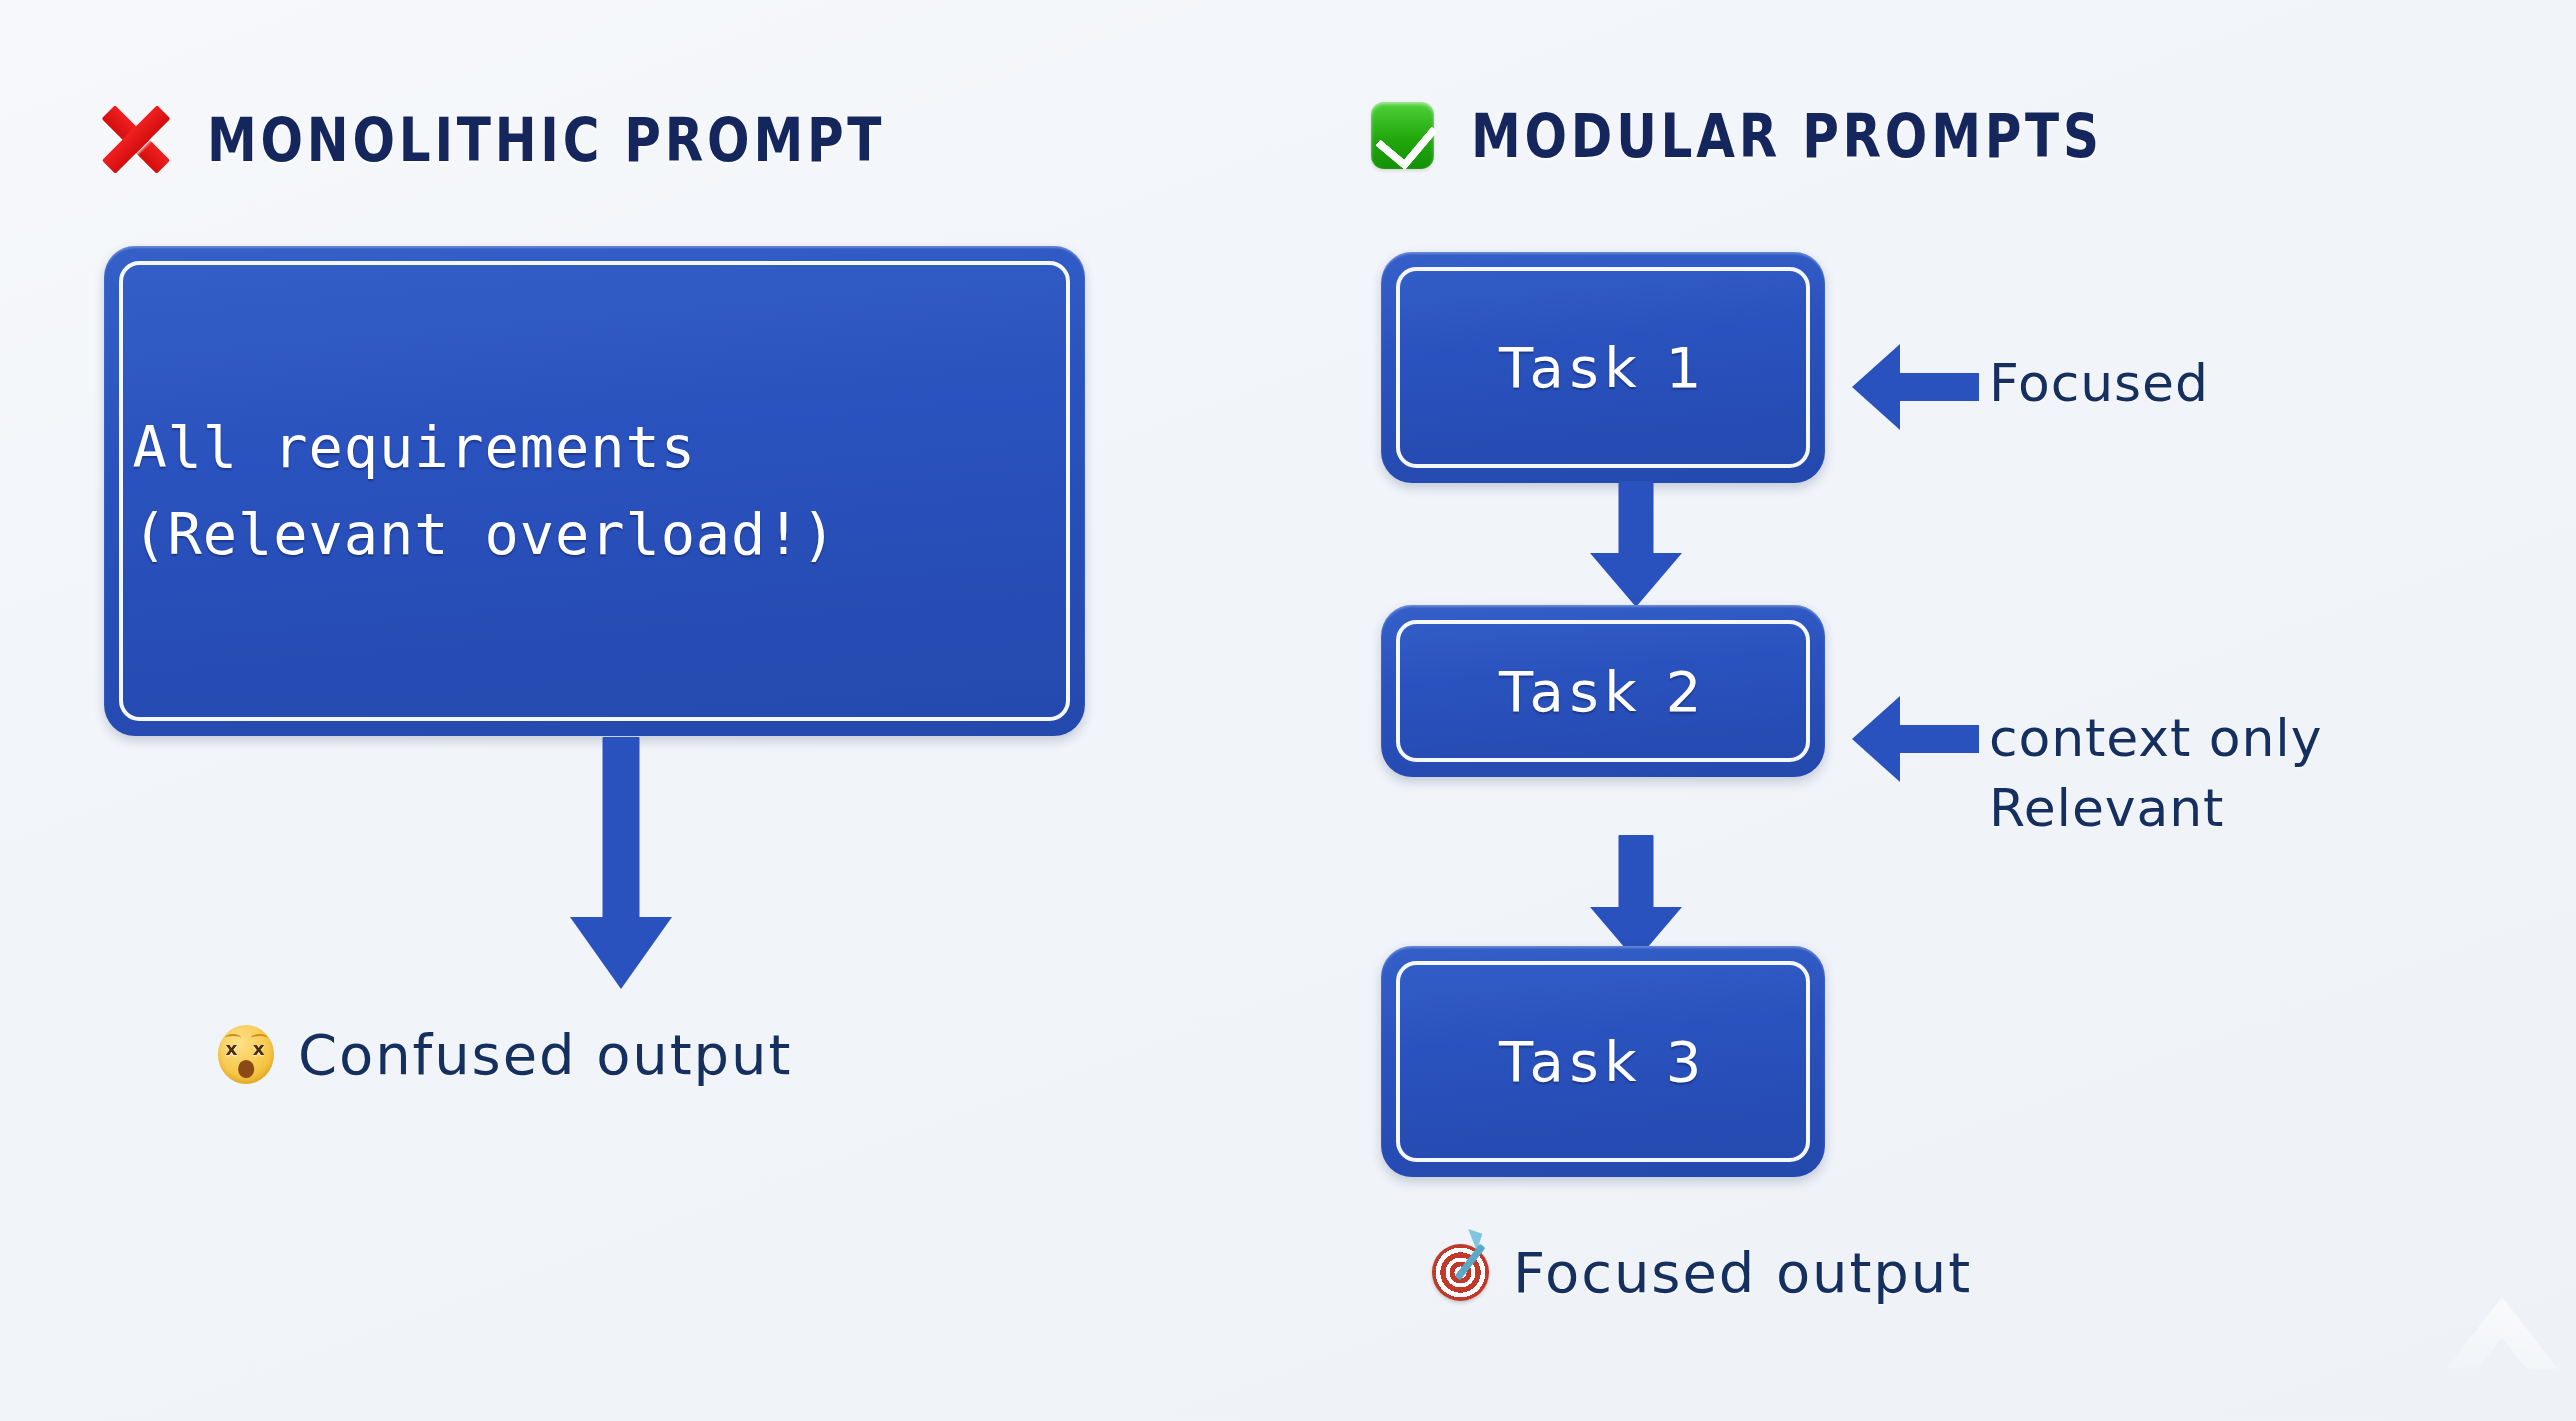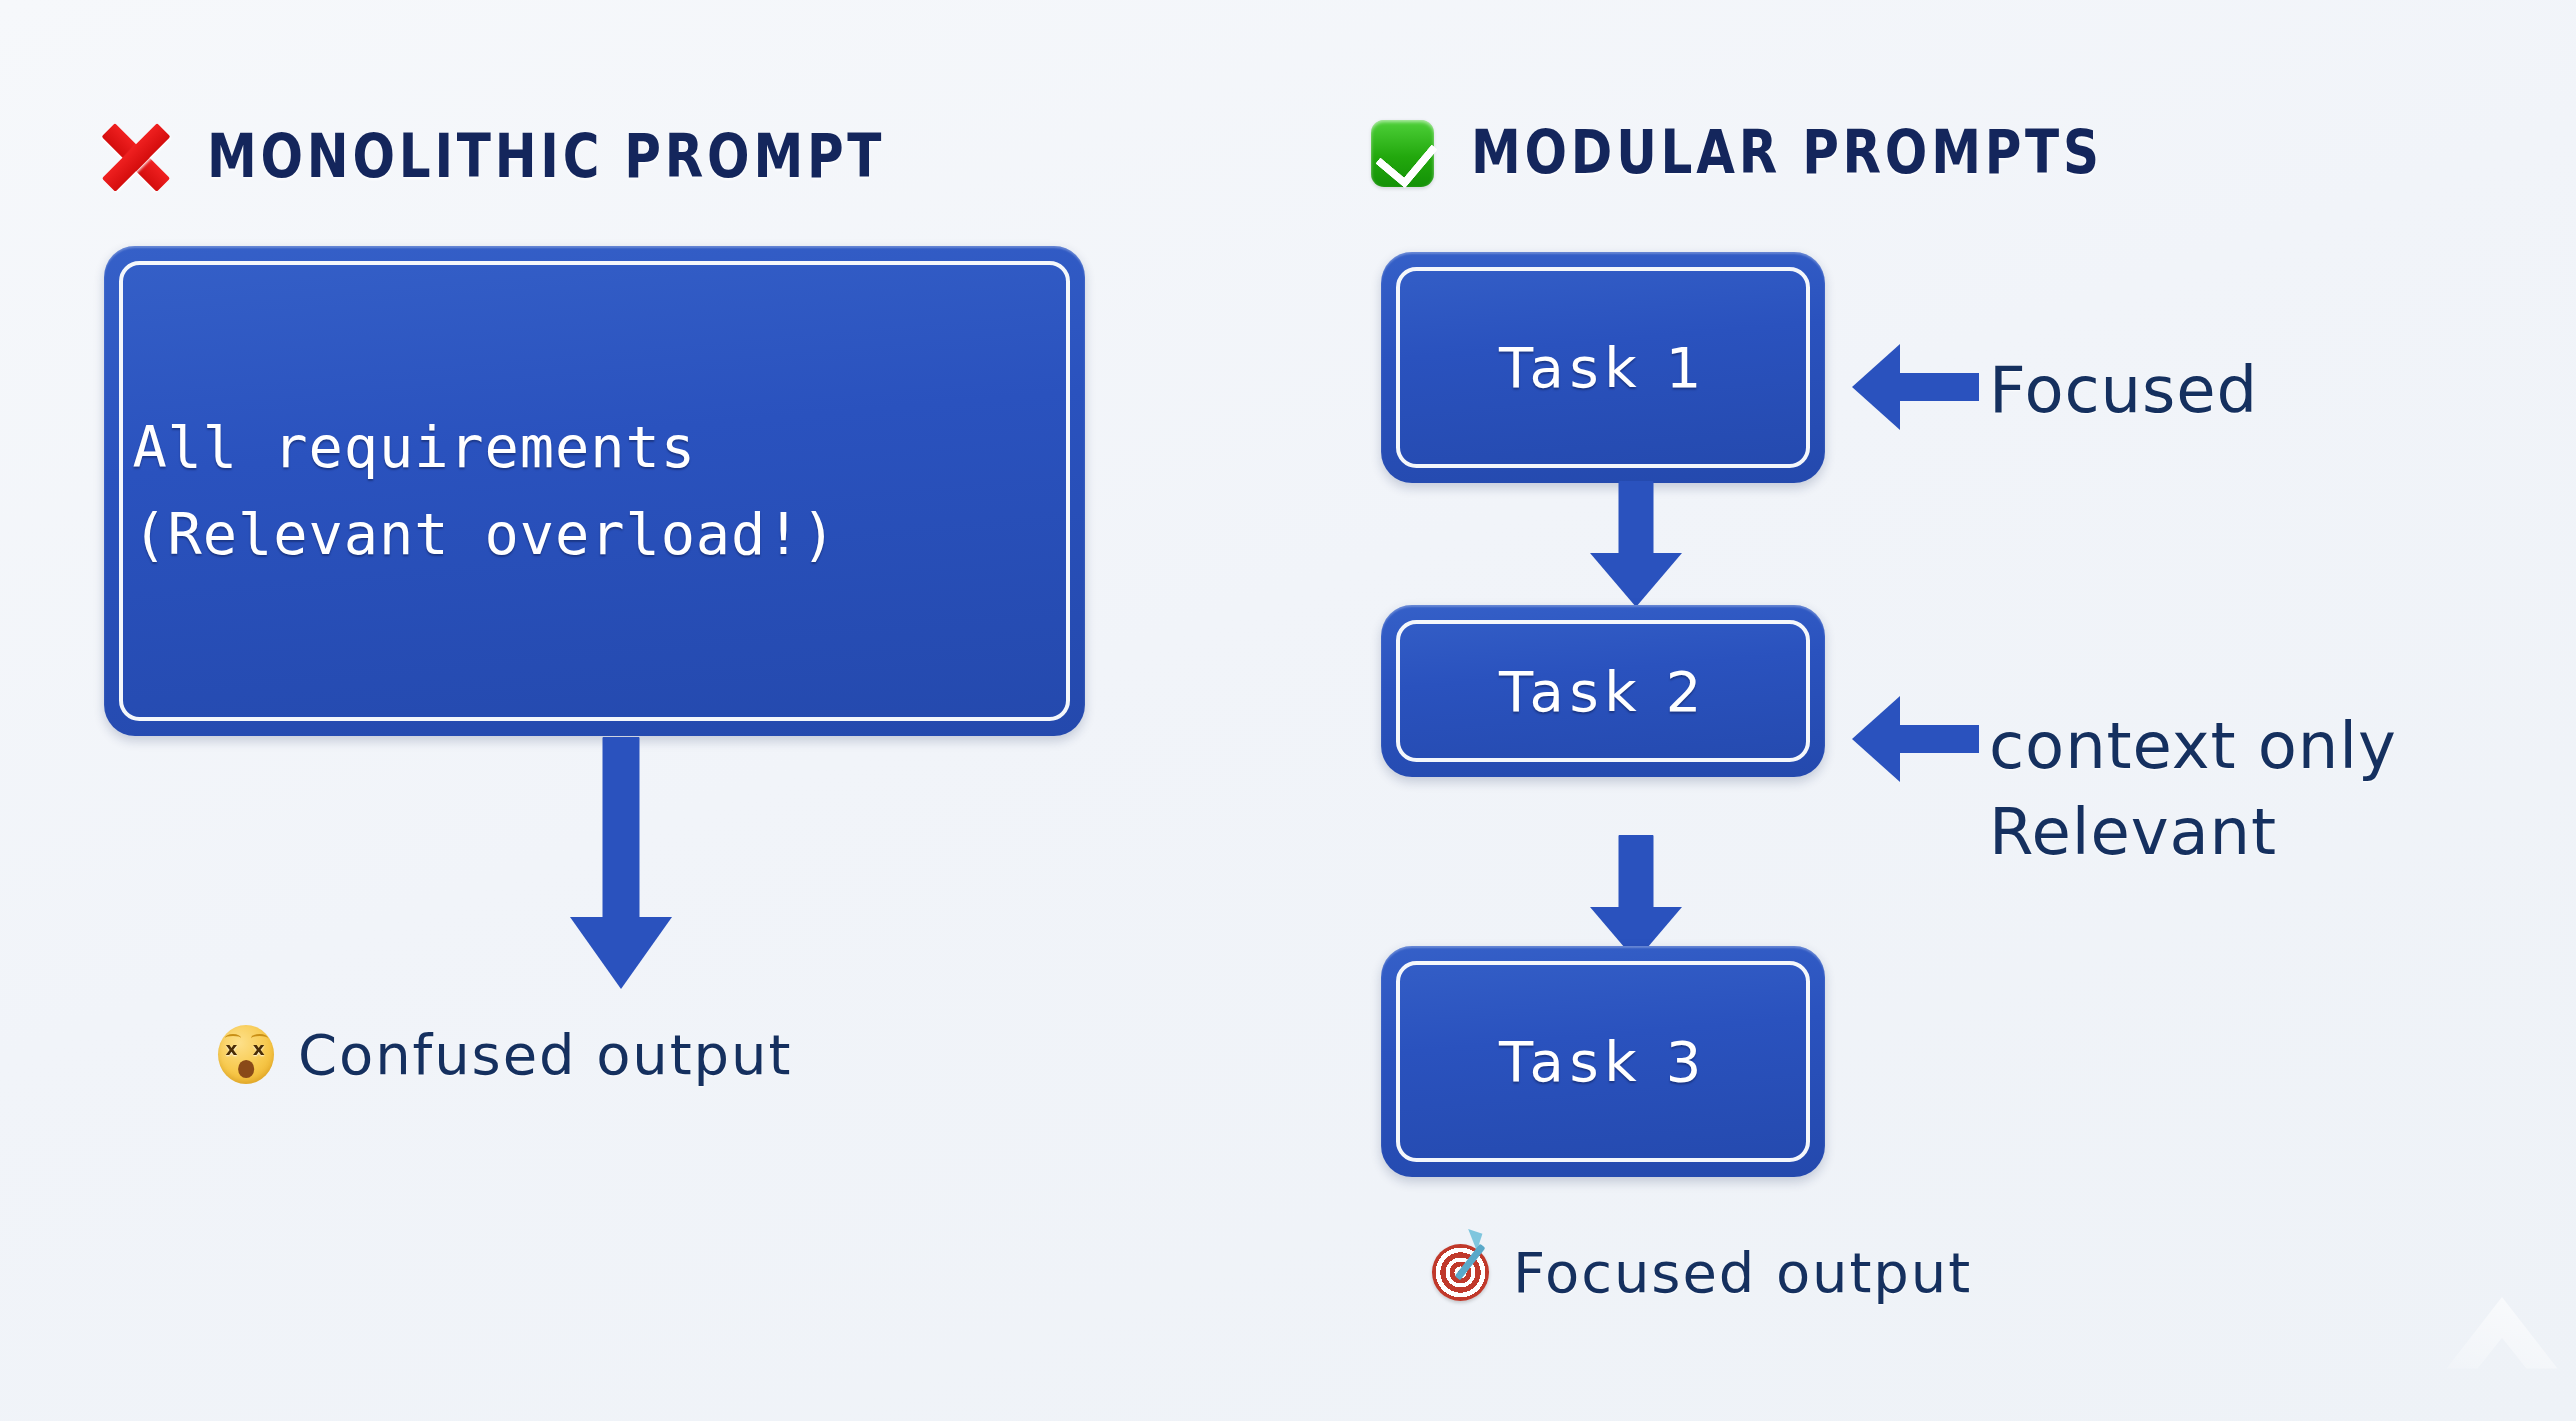--- a/index.html
+++ b/index.html
@@ -13,24 +13,23 @@
     height: 1421px;
     background: linear-gradient(160deg, #f6f8fb 0%, #f1f4f9 45%, #eef2f7 100%);
     overflow: hidden;
     font-family: "DejaVu Sans Mono", monospace;
   }
 
   
   .heading {
     position: absolute;
     display: flex;
-    align-items: flex-end;
+    align-items: center;
     gap: 37px;
     white-space: nowrap;
-    margin-top: 16px;
   }
   .heading-text {
     font-family: "DejaVu Sans", sans-serif;
     font-weight: 700;
     font-size: 61px;
     letter-spacing: 4.6px;
     color: #14265c;
     transform: scaleX(0.82);
     transform-origin: left center;
     text-shadow: 0 1.9px 2.8px rgba(255,255,255,0.85);
@@ -136,21 +135,21 @@
   .arrow-left .shaft {
     background: #2a52be;
     flex: 0 0 auto;
     margin-left: -0.9px;
   }
 
   
   .annot {
     position: absolute;
     font-family: "DejaVu Sans", sans-serif;
-    font-size: 64px;
+    font-size: 52px;
     color: #15305f;
     white-space: nowrap;
     letter-spacing: 0.9px;
     text-shadow: 0 0.9px 1.9px rgba(255,255,255,0.9);
   }
   .annot.two-line { white-space: normal; line-height: 1.35; }
 
   
   .outcaption {
     position: absolute;

